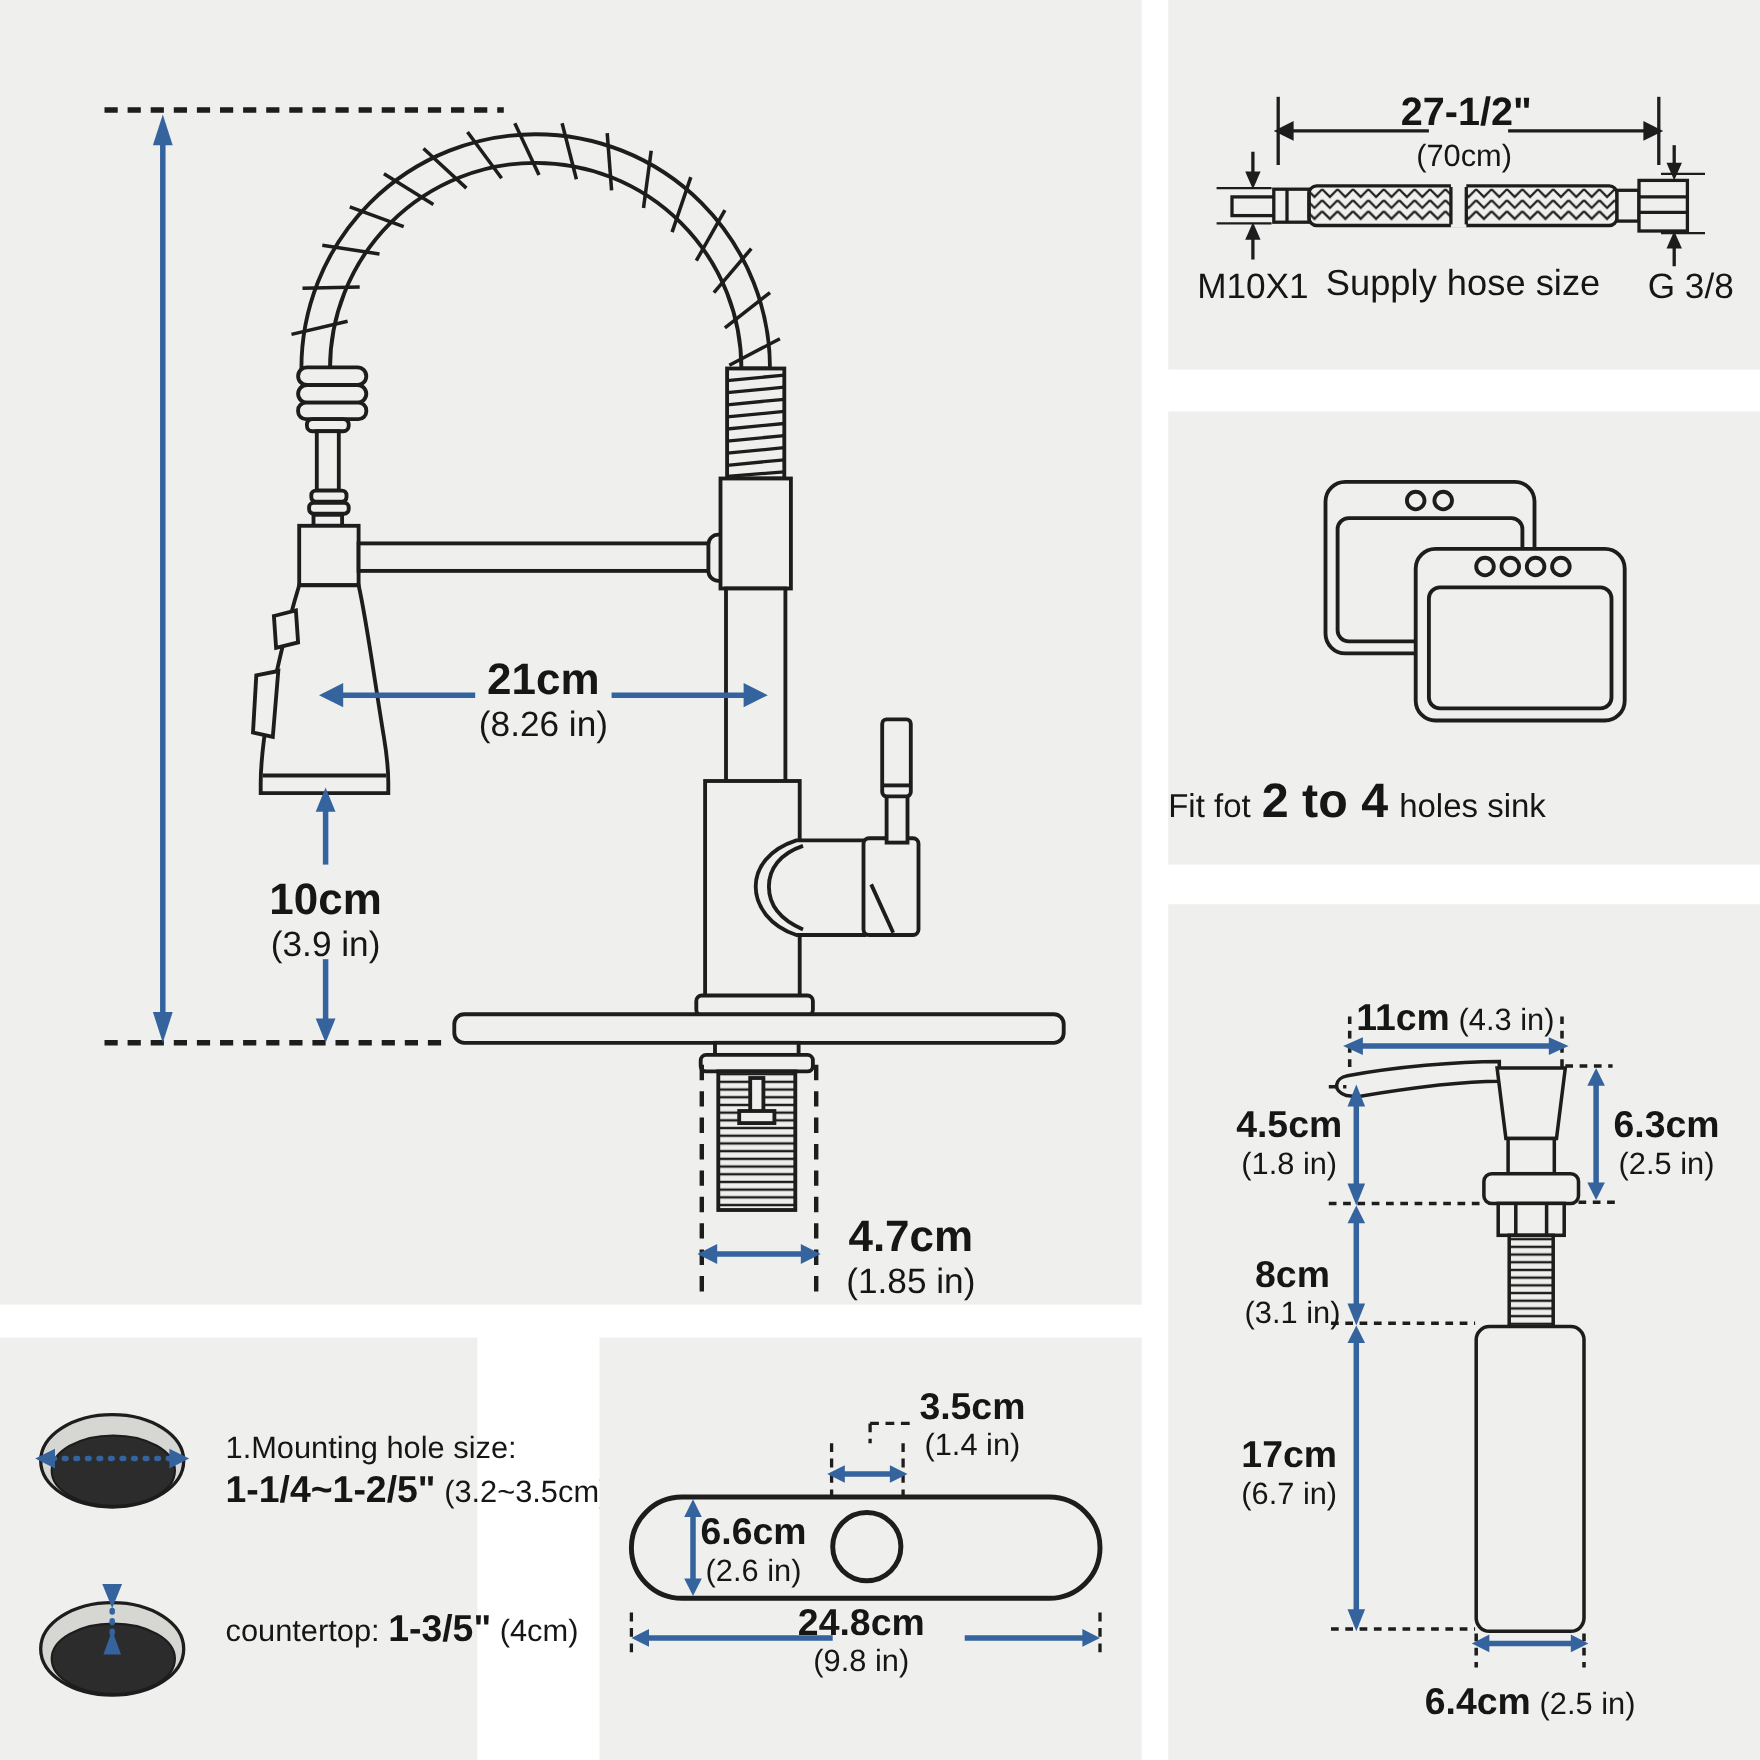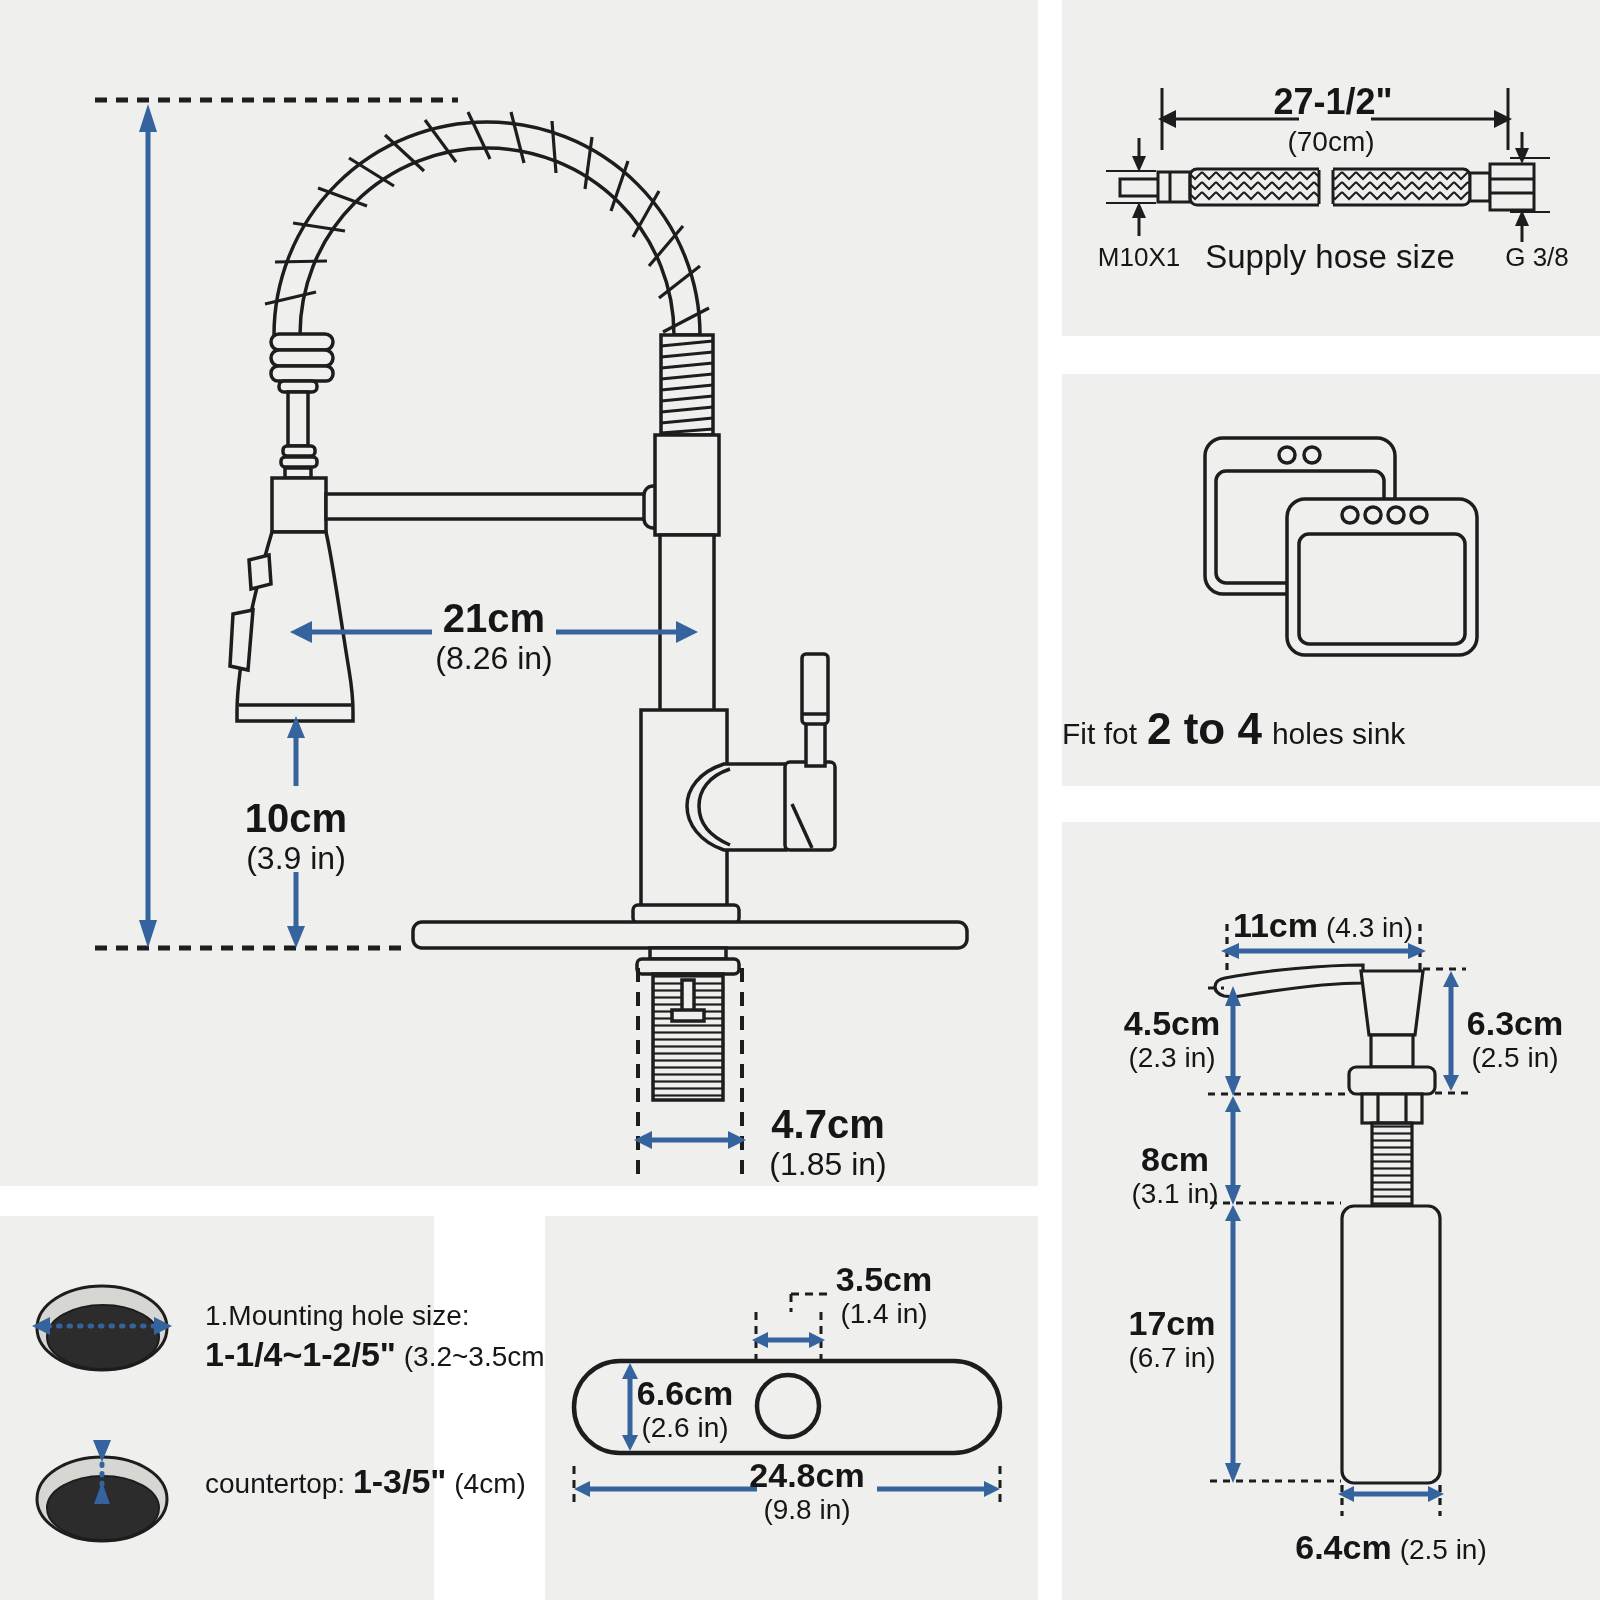--- a/index.html
+++ b/index.html
@@ -7,21 +7,21 @@
        font-family:"Liberation Sans",sans-serif;color:#161616;overflow:hidden}
   .panel{position:absolute;background:#efefee}
   .panel > svg{position:absolute;left:0;top:0;display:block}
   .dim{position:absolute;transform:translateX(-50%);text-align:center;line-height:1.12;white-space:nowrap}
   .dim .m{font-weight:700;font-size:40px}
   .dim .i{font-size:32px}
   .dim.sm .m{font-size:34px}
   .dim.sm .i{font-size:28px}
   .dim.inline .m,.dim.inline .i{display:inline}
   .dim.inline .i{margin-left:8px}
-  .lbl{position:absolute;transform:translateX(-50%);font-size:26px;white-space:nowrap}
+  .lbl{position:absolute;transform:translateX(-50%);font-size:32px;white-space:nowrap}
   .title{position:absolute;transform:translateX(-50%);font-size:33px;font-weight:400;white-space:nowrap}
   .sink-caption{position:absolute;left:0;width:100%;display:flex;justify-content:flex-start;align-items:baseline;gap:10px;white-space:nowrap}
   .sink-caption .t{font-size:30px}
   .sink-caption .b{font-size:44px;font-weight:700}
   .note{position:absolute;font-size:28px;line-height:1.25;white-space:nowrap}
   .note .big{font-size:34px;font-weight:700}
 </style>
 </head>
 <body>
 
@@ -258,21 +258,21 @@
       <line x1="290" y1="672" x2="368" y2="672" fill="none"></line>
       <polygon points="292,664 292,680 276,672" stroke="none"></polygon>
       <polygon points="366,664 366,680 382,672" stroke="none"></polygon>
     </g>
   </svg>
   <div class="dim sm inline" style="left:261px;top:84px">
     <span class="m">11cm</span><span class="i">(4.3 in)</span>
   </div>
   <div class="dim sm" style="left:110px;top:182px">
     <div class="m">4.5cm</div>
-    <div class="i">(2.3 in)</div>
+    <div class="i">(1.8 in)</div>
   </div>
   <div class="dim sm" style="left:453px;top:182px">
     <div class="m">6.3cm</div>
     <div class="i">(2.5 in)</div>
   </div>
   <div class="dim sm" style="left:113px;top:318px">
     <div class="m">8cm</div>
     <div class="i">(3.1 in)</div>
   </div>
   <div class="dim sm" style="left:110px;top:482px">
@@ -336,17 +336,17 @@
     </g>
   </svg>
   <div class="dim sm" style="left:339px;top:44px">
     <div class="m">3.5cm</div>
     <div class="i">(1.4 in)</div>
   </div>
   <div class="dim sm" style="left:140px;top:158px">
     <div class="m">6.6cm</div>
     <div class="i">(2.6 in)</div>
   </div>
-  <div class="dim sm" style="left:262px;top:240px">
+  <div class="dim sm" style="left:238px;top:240px">
     <div class="m">24.8cm</div>
     <div class="i">(9.8 in)</div>
   </div>
 </div>
 
 </body></html>

